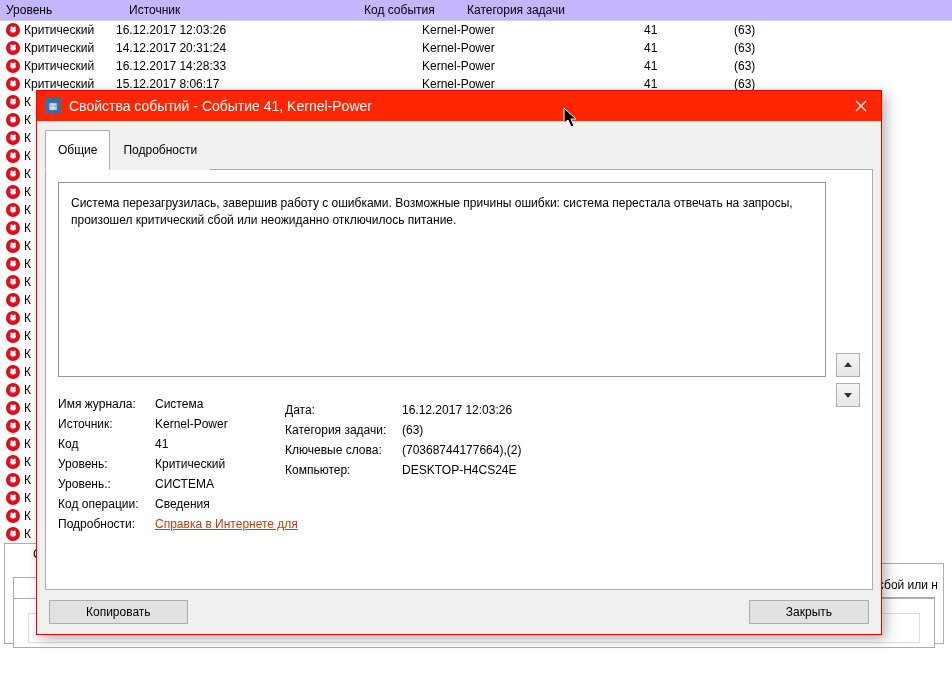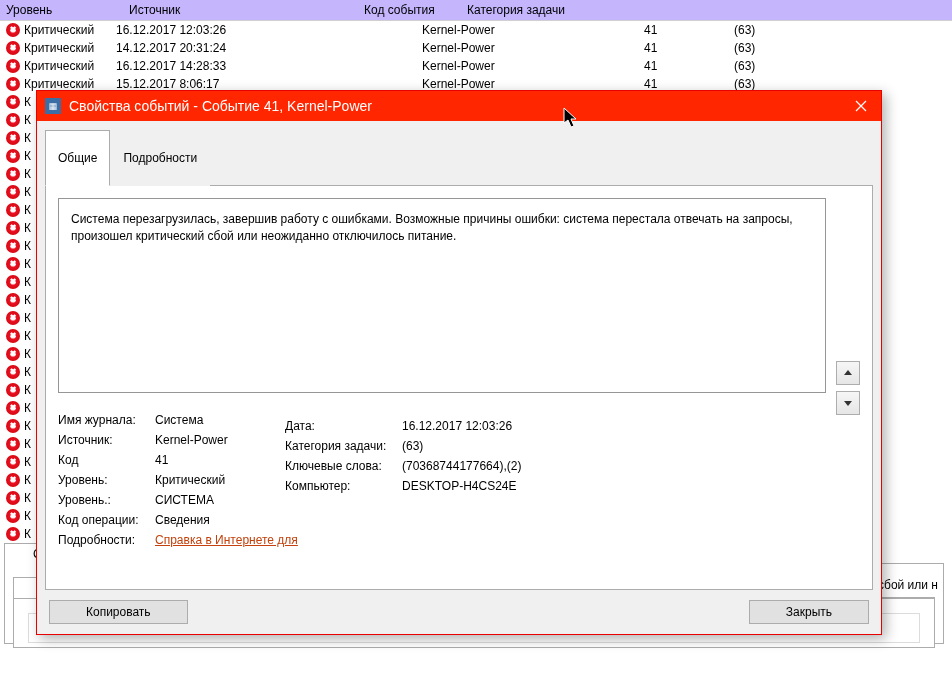--- a/index.html
+++ b/index.html
@@ -22,21 +22,21 @@
     .dialog { position: absolute; left: 36px; top: 90px; width: 846px; height: 545px; border: 1px solid #e80000; background: #f0f0f0; box-shadow: 4px 4px 12px rgba(0,0,0,0.3); }
     .titlebar { background: #ff2600; color: #fff; height: 30px; display: flex; align-items: center; padding: 0 8px; }
     .titlebar-icon { width: 16px; height: 16px; background: #3a6ea5; margin-right: 8px; display: inline-flex; align-items: center; justify-content: center; color: #fff; font-size: 9px; }
     .titlebar-text { flex: 1; font-size: 14px; }
     .titlebar-close { width: 40px; height: 30px; display: flex; align-items: center; justify-content: center; cursor: pointer; margin-right: -8px; }
     
     .dialog-body { padding: 8px; height: calc(100% - 30px); display: flex; flex-direction: column; }
     
     
     .tabs { display: flex; border-bottom: 1px solid #acacac; margin-bottom: 0; }
-    .tab { padding: 20px 12px; background: #f0f0f0; border: 1px solid transparent; border-bottom: none; position: relative; top: 1px; cursor: pointer; }
+    .tab { padding: 12px 12px; background: #f0f0f0; border: 1px solid transparent; border-bottom: none; position: relative; top: 1px; cursor: pointer; }
     .tab.active { background: #fff; border-color: #acacac; border-bottom: 1px solid #fff; }
     
     
     .content-panel { background: #fff; border: 1px solid #acacac; border-top: none; flex: 1; padding: 12px; display: flex; gap: 10px; }
     .content-left { flex: 1; display: flex; flex-direction: column; }
     
     .description-box { border: 1px solid #969696; background: #fff; height: 195px; padding: 12px; font-size: 12px; line-height: 1.4; overflow-y: auto; margin-bottom: 20px; }
     
     
     .details { display: flex; gap: 20px; font-size: 12px; }

